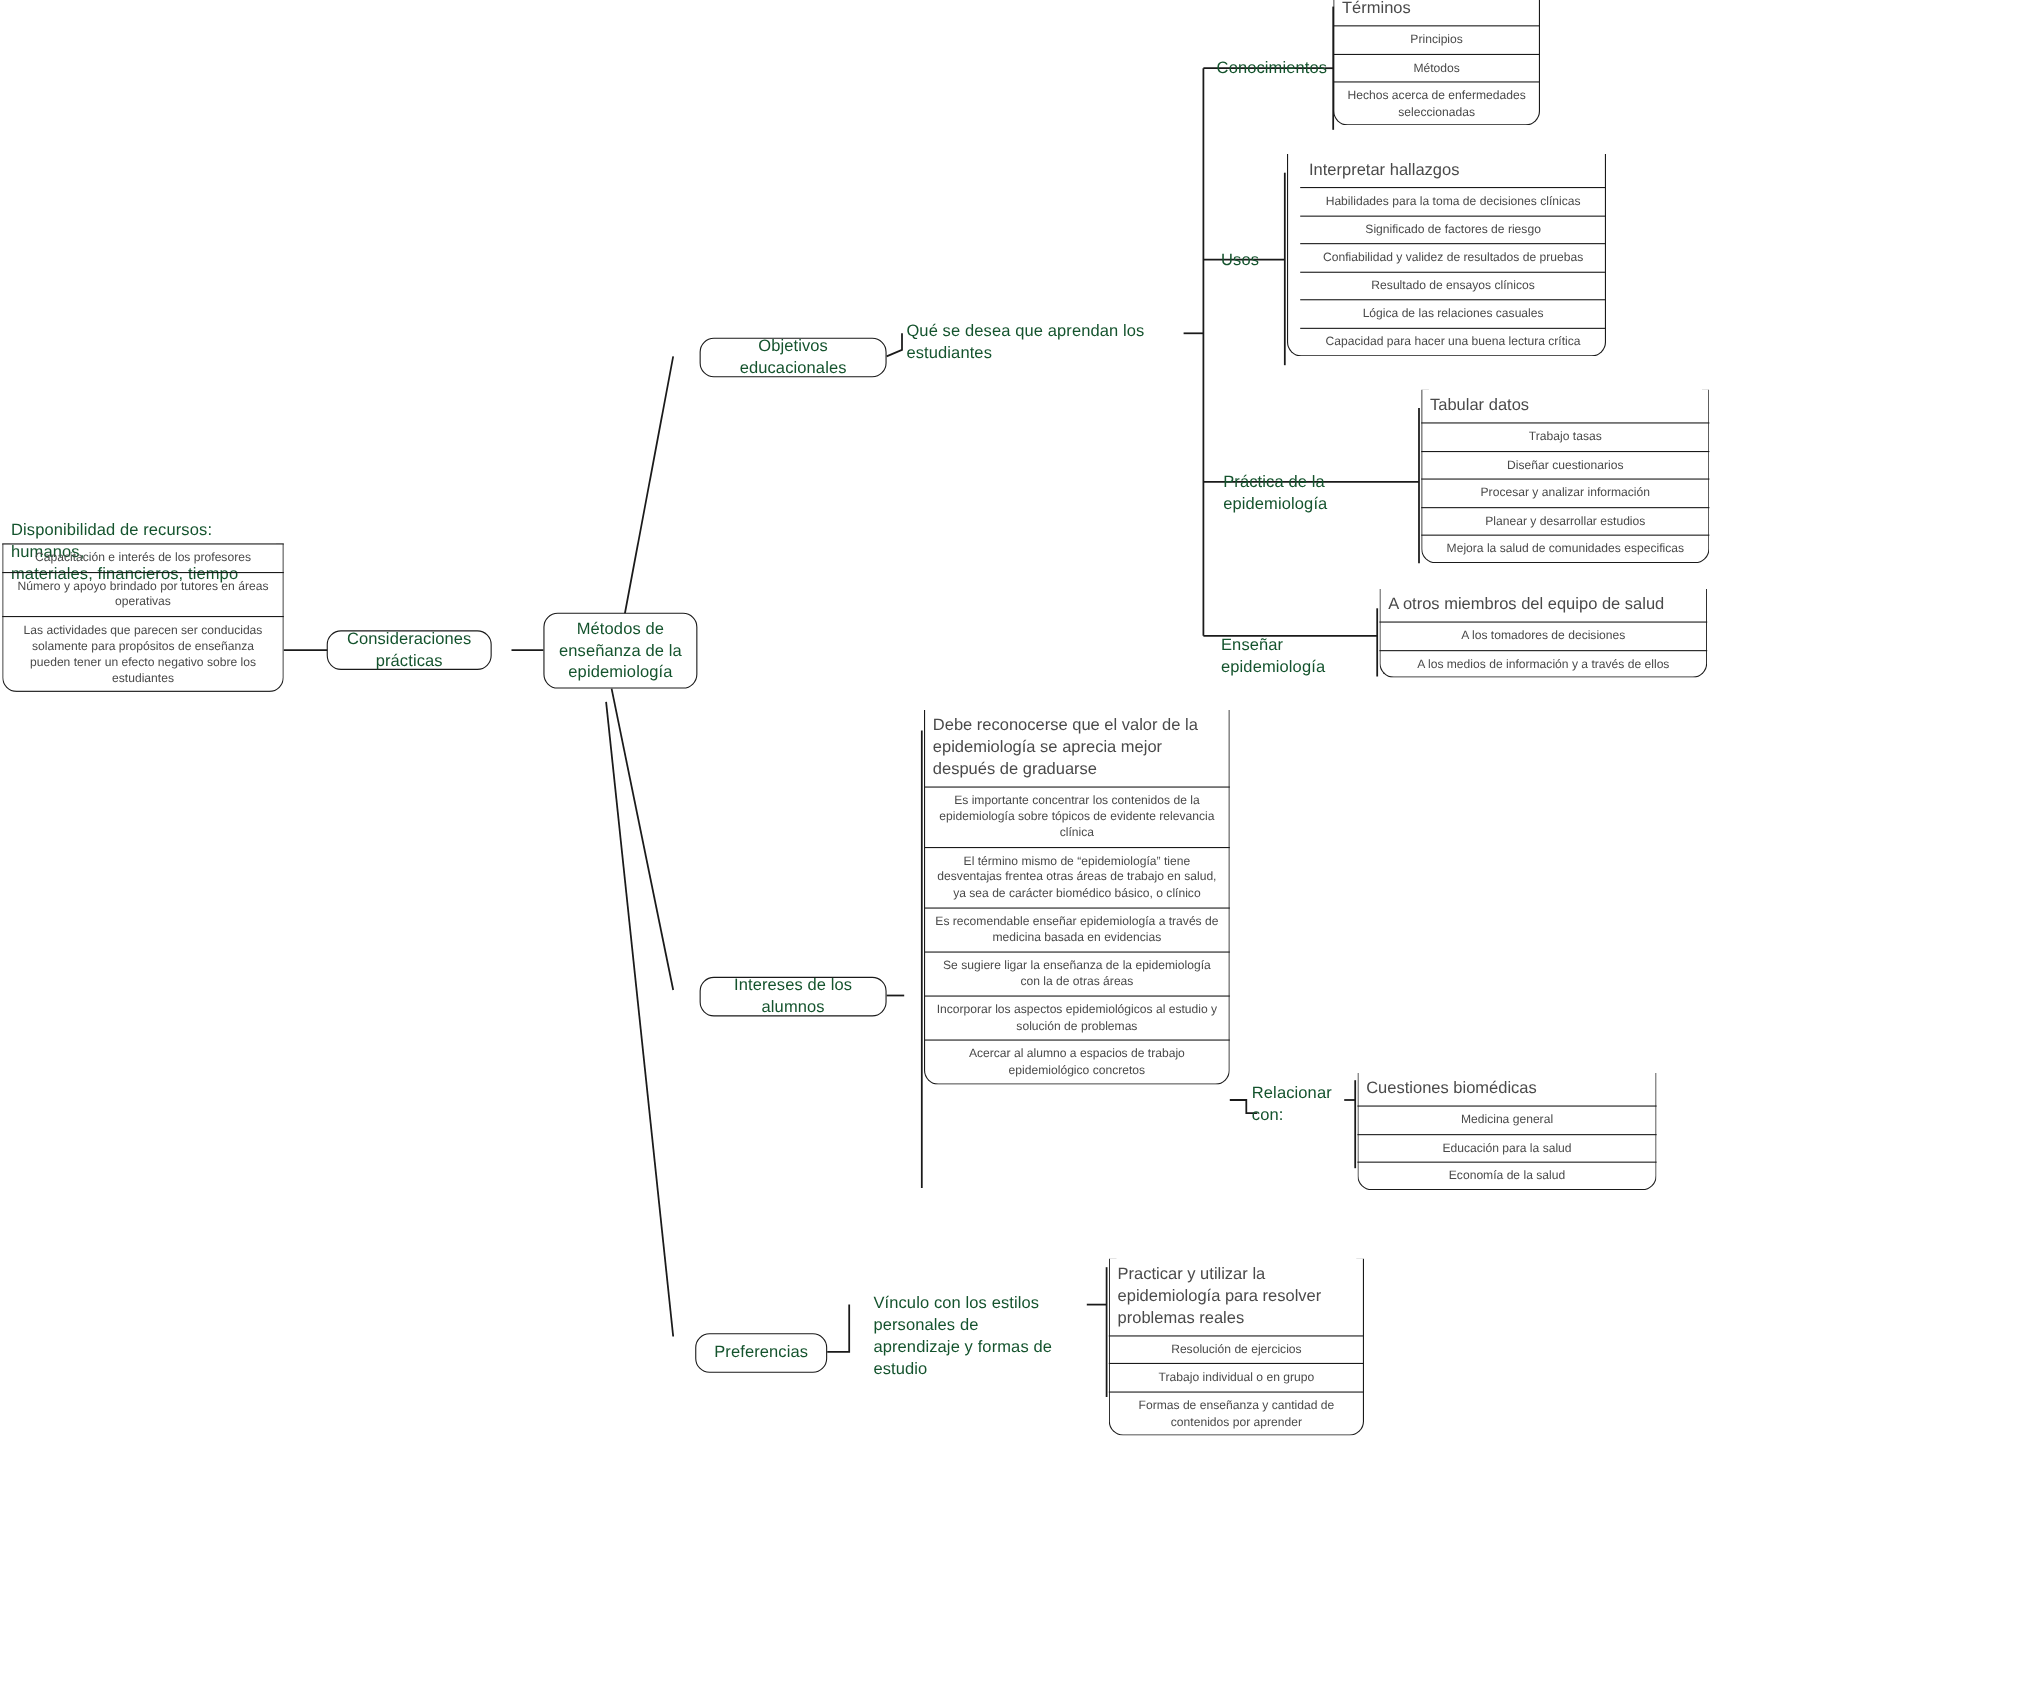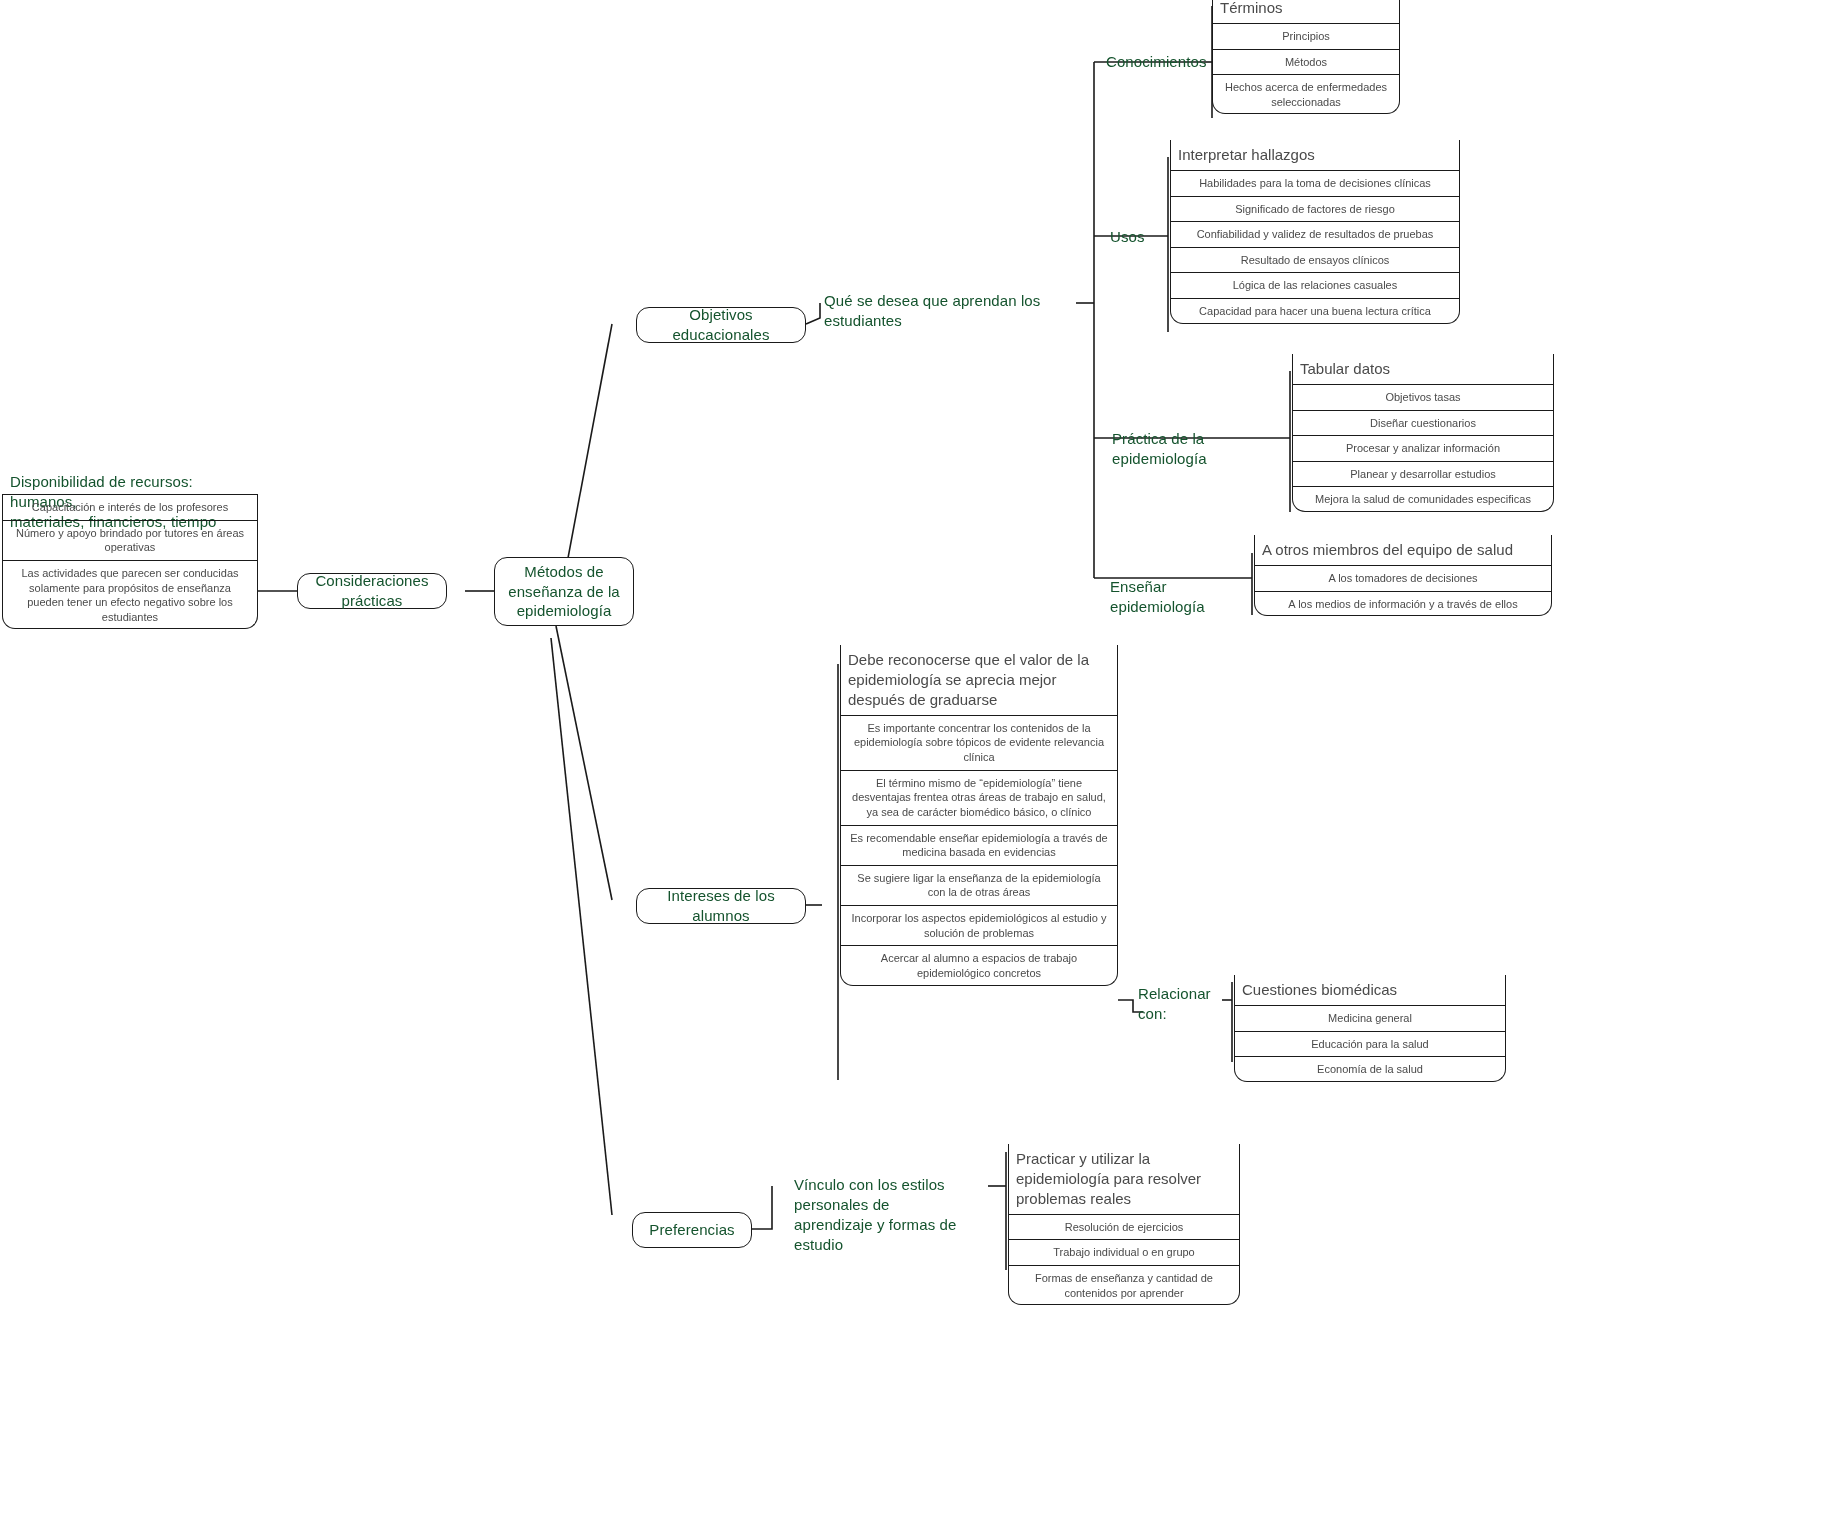--- a/index.html
+++ b/index.html
@@ -160,37 +160,37 @@
     <div class="lg-frame"></div>
     <div class="lg-head" style="padding-top:8px;">Términos</div>
     <div class="lg-item">Principios</div>
     <div class="lg-item">Métodos</div>
     <div class="lg-item">Hechos acerca de enfermedades
 seleccionadas</div>
   </div>
 
   <div class="node plain" style="left:1110px; top:227px; width:60px; text-align:left;">Usos</div>
 
-  <div class="leafgroup" style="left:1170px; top:140px; width:290px;">
+  <div class="leafgroup" style="left:1170px; top:140px; width:290px;padding-left:12px;">
     <div class="lg-frame"></div>
     <div class="lg-head" style="padding-top:5px;">Interpretar hallazgos</div>
     <div class="lg-item">Habilidades para la toma de decisiones clínicas</div>
     <div class="lg-item">Significado de factores de riesgo</div>
     <div class="lg-item">Confiabilidad y validez  de resultados de pruebas</div>
     <div class="lg-item">Resultado de ensayos clínicos</div>
     <div class="lg-item">Lógica de las relaciones casuales</div>
     <div class="lg-item">Capacidad para hacer una buena lectura crítica</div>
   </div>
 
   <div class="node plain" style="left:1112px; top:429px; width:175px; text-align:left;">Práctica de la epidemiología</div>
 
   <div class="leafgroup" style="left:1292px; top:354px; width:262px;">
     <div class="lg-frame"></div>
     <div class="lg-head" style="padding-top:5px;">Tabular datos</div>
-    <div class="lg-item">Objetivos tasas</div>
+    <div class="lg-item">Trabajo tasas</div>
     <div class="lg-item">Diseñar cuestionarios</div>
     <div class="lg-item">Procesar y analizar información</div>
     <div class="lg-item">Planear y desarrollar estudios</div>
     <div class="lg-item">Mejora la salud de comunidades especificas</div>
   </div>
 
   <div class="node plain" style="left:1110px; top:577px; width:150px; text-align:left;">Enseñar epidemiología</div>
 
   <div class="leafgroup" style="left:1254px; top:535px; width:298px;">
     <div class="lg-frame"></div>

